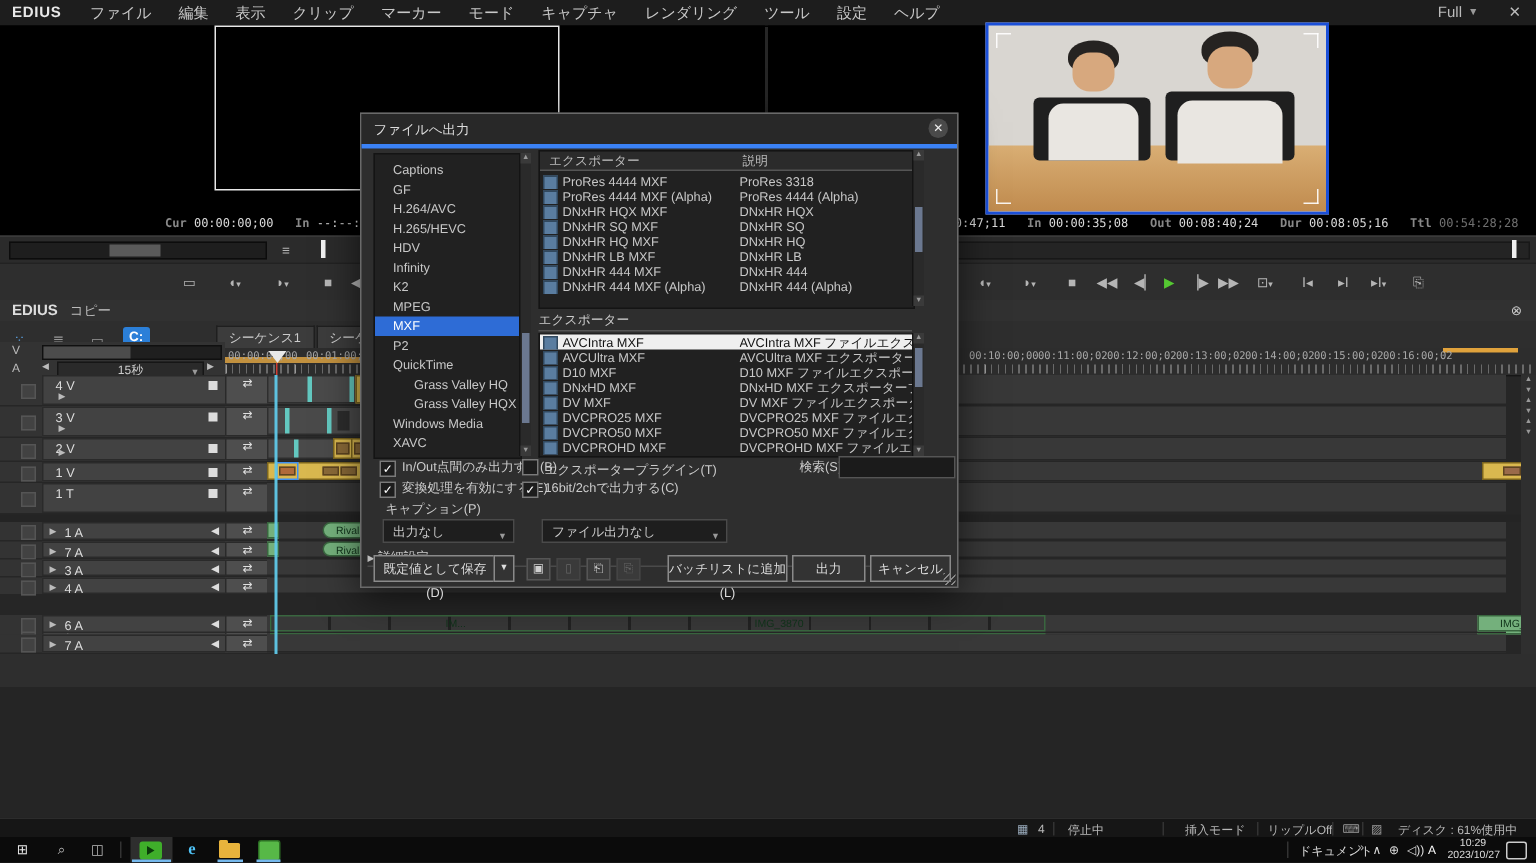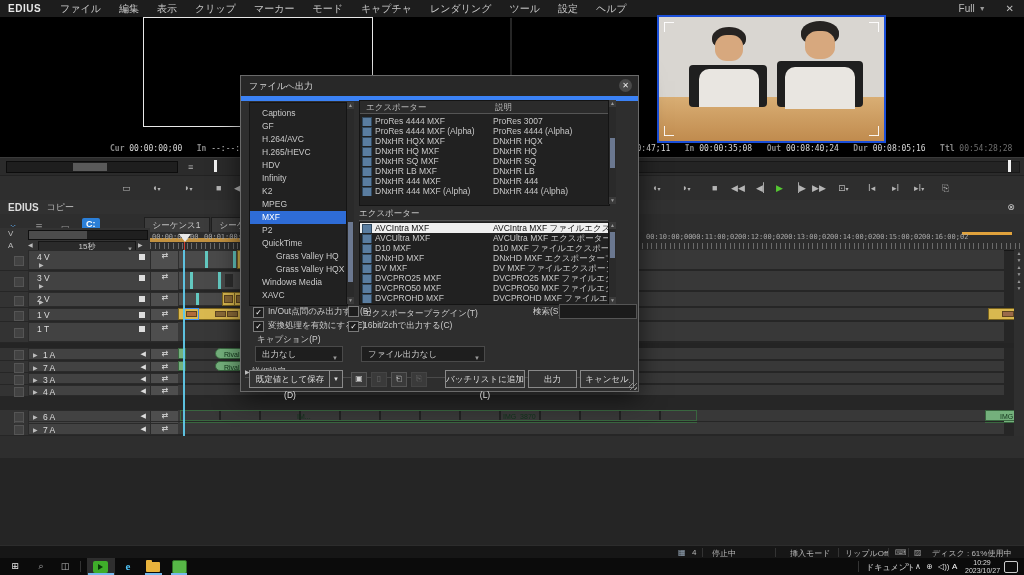--- a/index.html
+++ b/index.html
@@ -94,21 +94,21 @@
   .c-gray{background:#4a4a4a;border:1px solid #2e2e2e;}
   .teal{position:absolute;top:0;bottom:0;width:3px;background:#63c8c0;}
   .thumb{position:absolute;top:2px;bottom:2px;background:#8a6a38;border:1px solid #5e4520;}
   .gsep{background:repeating-linear-gradient(90deg,transparent 0 38px,rgba(0,0,0,.40) 38px 40px);}
   #playhead-line{position:absolute;left:183px;top:250px;width:2px;height:186px;background:#5fc8e8;opacity:.95;}
   .scroll-arrows{position:absolute;left:1014px;top:250px;width:10px;height:186px;background:#2f2f2f;font-size:5px;color:#999;text-align:center;line-height:7px;}
 
   
   #dlg{left:240px;top:75px;width:397px;height:315px;background:#2e2e2e;border:1px solid #6a6a6a;
        box-shadow:0 6px 24px rgba(0,0,0,.6);font-size:8.5px;z-index:50;}
-  #dlg-title{position:absolute;left:0;top:0;width:100%;height:20px;background:#282828;border-bottom:5px solid #3b82f6;
+  #dlg-title{position:absolute;left:0;top:0;width:100%;height:20px;background:#282828;border-bottom:3px solid #3b82f6;
              color:#ddd;font-size:9px;line-height:20px;}
   #dlg-title .t{padding-left:8px;}
   #dlg-close{position:absolute;right:6px;top:3px;width:13px;height:13px;border-radius:50%;background:#4a4a4a;color:#eee;
              font-size:8px;line-height:13px;text-align:center;}
   .pane{background:#212121;border:1px solid #141414;}
   .cat-row{height:13px;line-height:13px;padding-left:12px;color:#c8c8c8;white-space:nowrap;overflow:hidden;}
   .cat-row.indent{padding-left:26px;}
   .cat-row[data-index="8"]{background:#2e6cd6;color:#fff;}
   .sbar{position:absolute;width:7px;background:#2a2a2a;border-left:1px solid #141414;}
   .sbar .thumbv{position:absolute;left:1px;width:5px;background:#6b7890;}
@@ -610,45 +610,45 @@
     <div class="pane" style="position:absolute;left:118px;top:24px;width:249px;height:104px;overflow:hidden;">
       <div class="x-head" style="display:flex;background:#2b2b2b;">
         <span style="width:129px;padding-left:6px;">エクスポーター</span>
         <span>説明</span>
       </div>
       <div style="margin-top:2px;">
 
           <div class="x-row" data-index="0">
             <span class="ic"></span>
             <span class="c1">ProRes 4444 MXF</span>
-            <span class="c2">ProRes 3007</span>
+            <span class="c2">ProRes 3318</span>
           </div>
 
           <div class="x-row" data-index="1">
             <span class="ic"></span>
             <span class="c1">ProRes 4444 MXF (Alpha)</span>
             <span class="c2">ProRes 4444 (Alpha)</span>
           </div>
 
           <div class="x-row" data-index="2">
             <span class="ic"></span>
             <span class="c1">DNxHR HQX MXF</span>
             <span class="c2">DNxHR HQX</span>
           </div>
 
+          <div class="x-row" data-index="4">
+            <span class="ic"></span>
+            <span class="c1">DNxHR SQ MXF</span>
+            <span class="c2">DNxHR SQ</span>
+          </div>
+
           <div class="x-row" data-index="3">
             <span class="ic"></span>
             <span class="c1">DNxHR HQ MXF</span>
             <span class="c2">DNxHR HQ</span>
-          </div>
-
-          <div class="x-row" data-index="4">
-            <span class="ic"></span>
-            <span class="c1">DNxHR SQ MXF</span>
-            <span class="c2">DNxHR SQ</span>
           </div>
 
           <div class="x-row" data-index="5">
             <span class="ic"></span>
             <span class="c1">DNxHR LB MXF</span>
             <span class="c2">DNxHR LB</span>
           </div>
 
           <div class="x-row" data-index="6">
             <span class="ic"></span>

